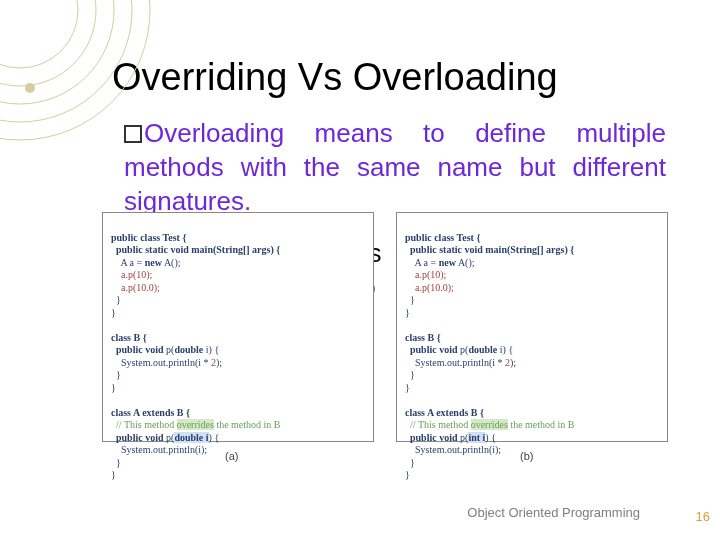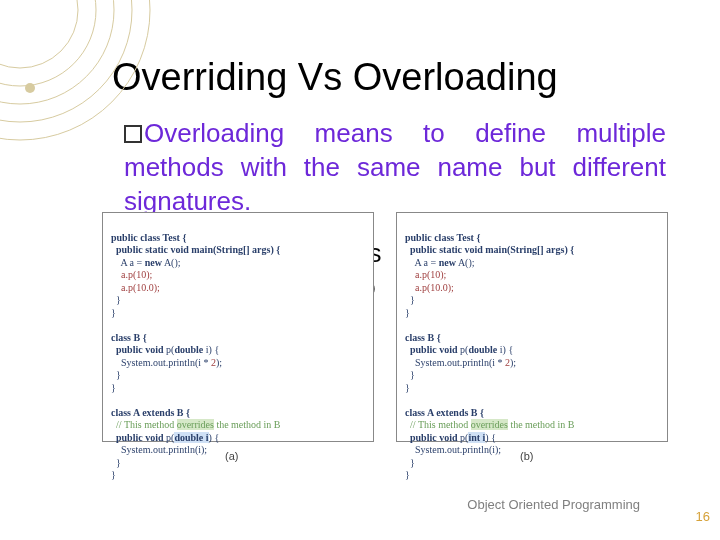--- a/index.html
+++ b/index.html
@@ -78,21 +78,21 @@
   .caption {
     position: absolute;
     font-size: 11px;
     color: #444;
   }
   .caption.a { left: 225px; top: 450px; }
   .caption.b { left: 520px; top: 450px; }
 
   .footer-text {
     position: absolute;
-    bottom: 28px;
+    bottom: 20px;
     right: 80px;
     font-size: 13px;
     color: #7f7f7f;
   }
   .slide-number {
     position: absolute;
     bottom: 16px;
     right: 10px;
     font-size: 13px;
     color: #d6a23a;

